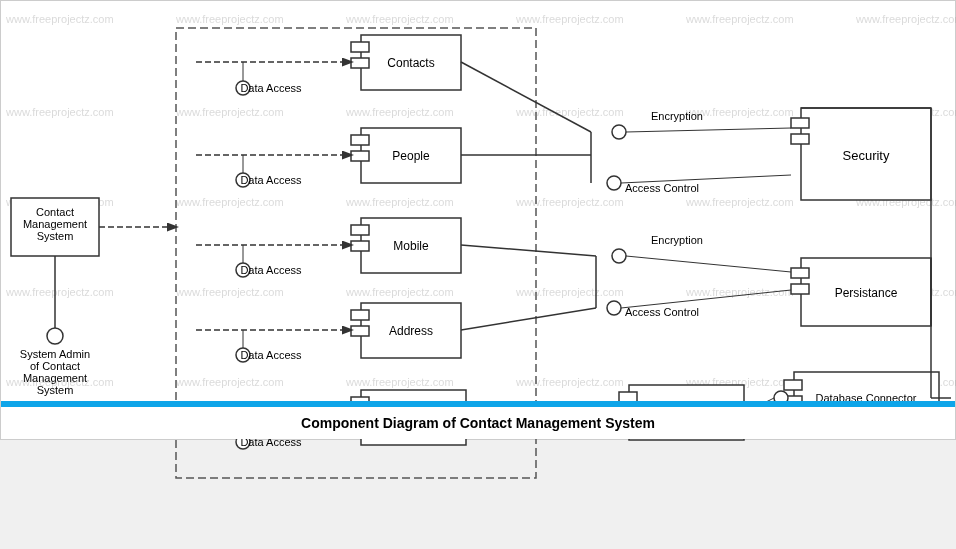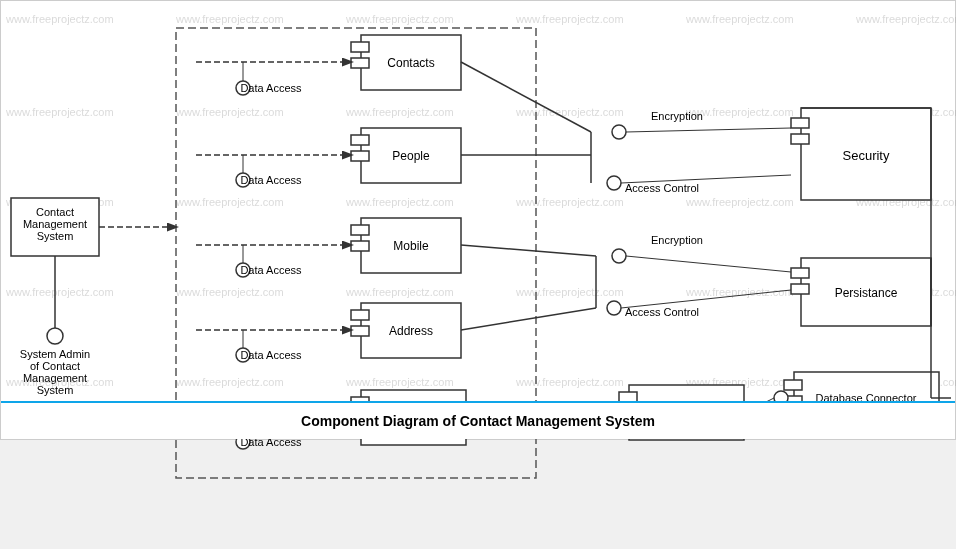--- a/index.html
+++ b/index.html
@@ -31,21 +31,21 @@
       top: 0; left: 0;
       width: 956px;
       height: 549px;
     }
     .caption-bar {
       position: absolute;
       bottom: 0;
       left: 0;
       right: 0;
       height: 38px;
-      border-top: 2px solid #0ea5e9;
+      border-top: 6px solid #0ea5e9;
       display: flex;
       align-items: center;
       justify-content: center;
       background: white;
     }
     .caption-text {
       font-weight: bold;
       font-size: 14px;
     }
   </style>

